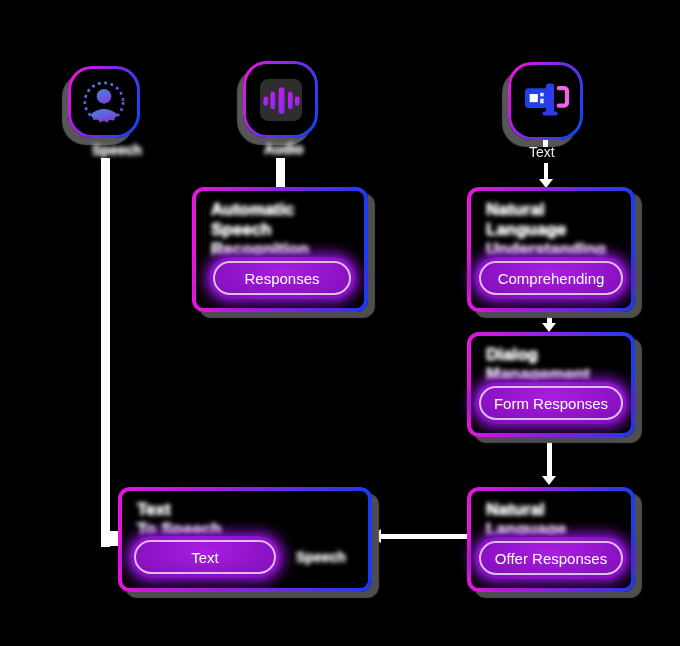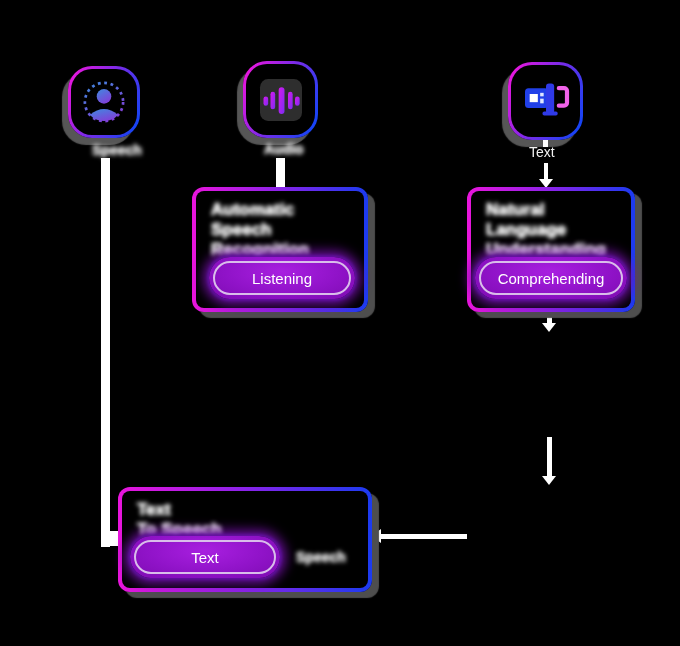--- a/index.html
+++ b/index.html
@@ -155,35 +155,51 @@
   <div class="head-down" id="head-v1"></div>
   <div class="shaft" id="shaft-v2"></div>
   <div class="head-down" id="head-v2"></div>
   <div class="shaft" id="shaft-h"></div>
   <div class="head-left"></div>
 
   <div class="nodebox" id="node1">
     <div class="nodebox-inner">
       <div class="node-title">Automatic Speech Recognition</div>
       <div class="pill">
-        <div class="pill-inner">Listening</div>
+        <div class="pill-inner">Responses</div>
       </div>
     </div>
   </div>
 
   <div class="nodebox" id="node2">
     <div class="nodebox-inner">
       <div class="node-title">Natural Language Understanding</div>
       <div class="pill">
         <div class="pill-inner">Comprehending</div>
       </div>
     </div>
   </div>
 
-
+  <div class="nodebox" id="node3">
+    <div class="nodebox-inner">
+      <div class="node-title">Dialog Management</div>
+      <div class="pill">
+        <div class="pill-inner">Form Responses</div>
+      </div>
+    </div>
+  </div>
+
+  <div class="nodebox" id="node4">
+    <div class="nodebox-inner">
+      <div class="node-title">Natural Language Generation</div>
+      <div class="pill">
+        <div class="pill-inner">Offer Responses</div>
+      </div>
+    </div>
+  </div>
 
   <div class="nodebox" id="node5">
     <div class="nodebox-inner">
       <div class="node-title">Text
 To Speech</div>
       <div class="pill">
         <div class="pill-inner">Text</div>
       </div>
     </div>
   </div>

